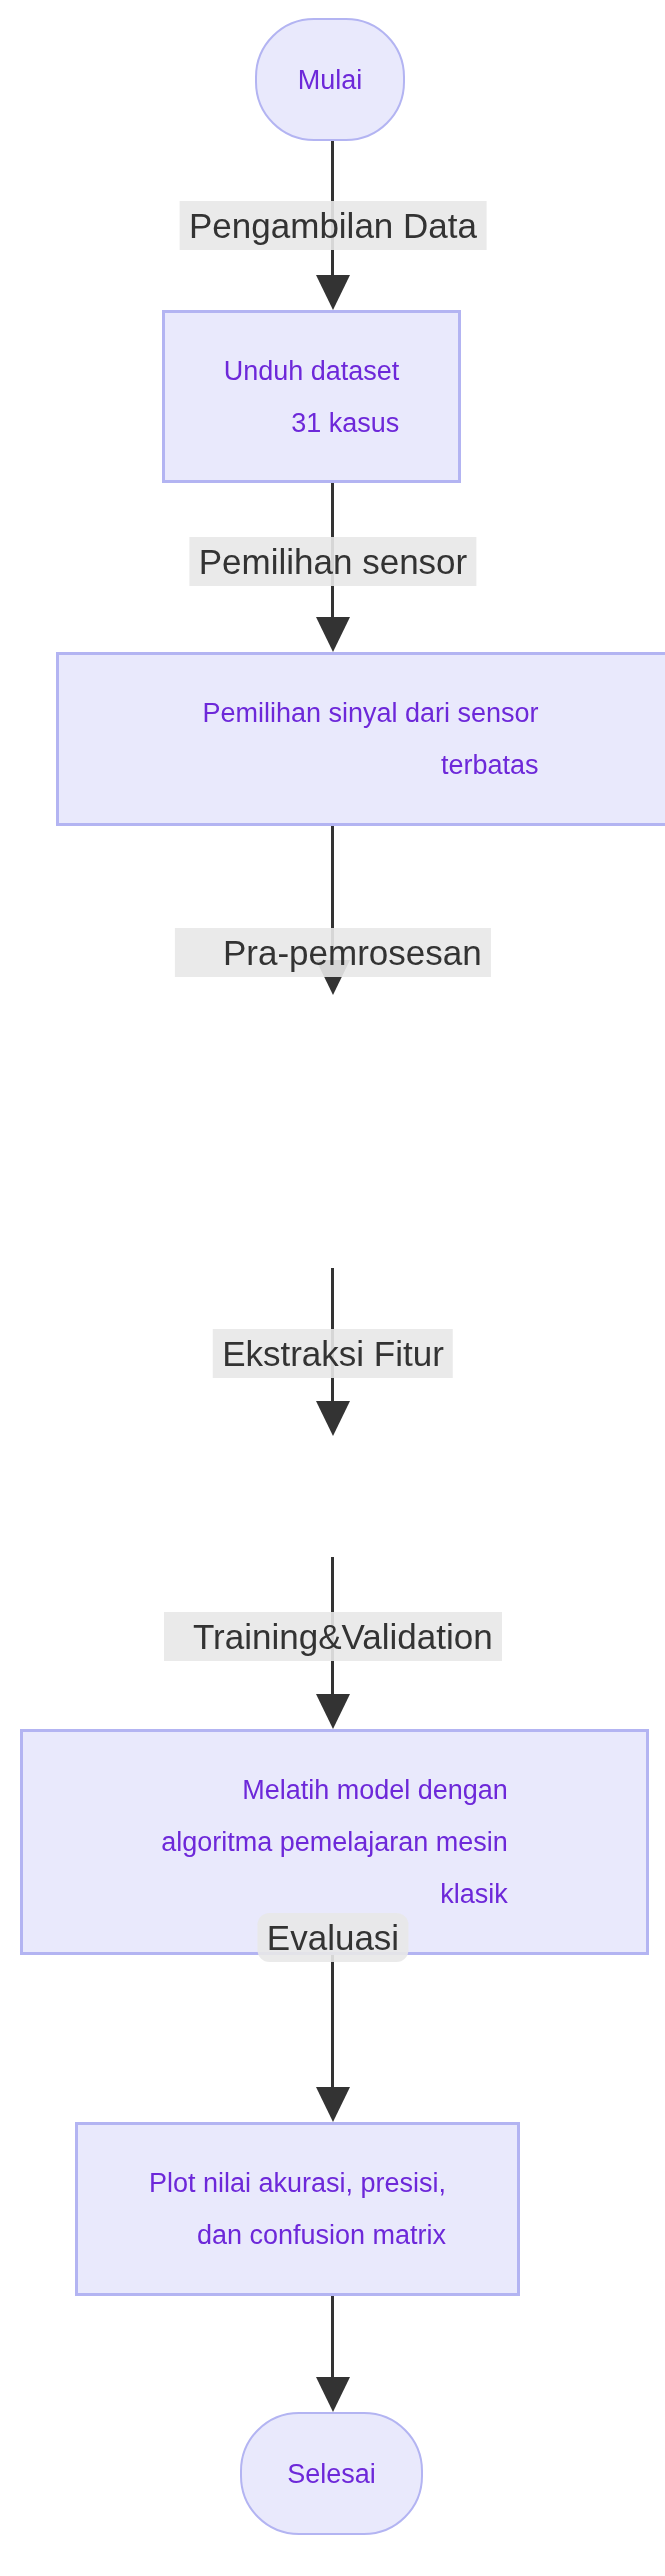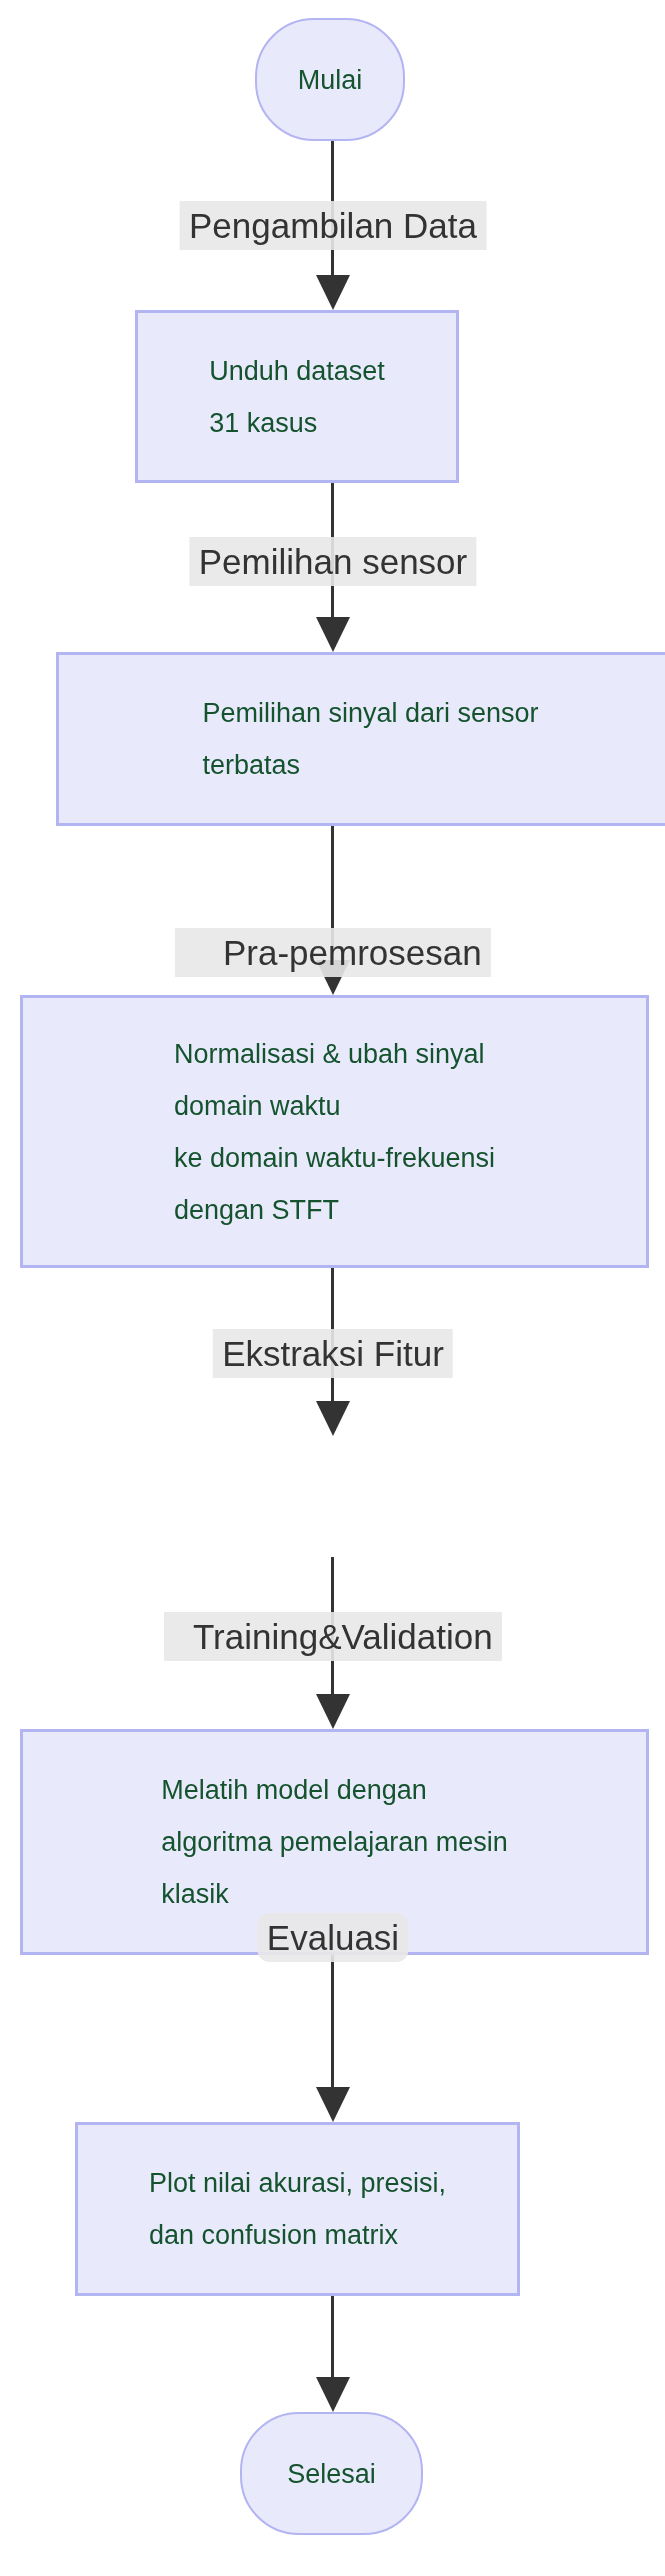--- a/index.html
+++ b/index.html
@@ -17,25 +17,25 @@
     overflow: hidden;
   }
   .node {
     position: absolute;
     box-sizing: border-box;
     background: #e9e9fc;
     border: 3.4px solid #b3b4f2;
     display: flex;
     align-items: center;
     justify-content: center;
-    text-align: left;
+    text-align: right;
     font-size: 27px;
     line-height: 52px;
     white-space: pre-line;
-    color: #14532d;
+    color: #6d28d9;
   }
   .stadium {
     border-radius: 59px;
     border-width: 2.7px;
   }
   .edge-line {
     position: absolute;
     left: 331px;
     width: 2.7px;
     background: #333333;
@@ -56,21 +56,21 @@
     background: rgba(232,232,232,0.9);
     padding: 8px 9.4px;
     font-size: 35px;
     line-height: 33px;
     white-space: nowrap;
     color: #333333;
     z-index: 2;
   }
   
   #node-start  { left: 255px; top: 18px;   width: 150px; height: 123px; }
-  #node-unduh  { left: 135px; top: 310px;  width: 324px; height: 173px; }
+  #node-unduh  { left: 162px; top: 310px;  width: 299px; height: 173px; }
   #node-pilih  { left: 20px;  top: 652px;  width: 629px; height: 174px; margin-left: 36px; }
   #node-norm   { left: 20px;  top: 995px; width: 629px; height: 273px; }
   #node-hasil  { left: 64px;  top: 1436px; width: 542px; height: 121px; }
   #node-latih  { left: 20px;  top: 1729px; width: 629px; height: 226px; }
   #node-plot   { left: 75px; top: 2122px; width: 445px; height: 174px; }
   #node-end    { left: 240px; top: 2412px; width: 183px; height: 123px; }
   
   #line-1 { top: 141px;  height: 138px; }  #head-1 { top: 275px;  }
   #line-2 { top: 483px;  height: 137px; }  #head-2 { top: 617px;  }
   #line-3 { top: 825px; height: 138px; }  #head-3 { top: 960px; }
@@ -117,24 +117,20 @@
   <div class="edge-label" id="elabel-3">Pra-pemrosesan</div>
   <div class="edge-label" id="elabel-4">Ekstraksi Fitur</div>
   <div class="edge-label" id="elabel-5">Training&amp;Validation</div>
   <div class="edge-label" id="elabel-6">Evaluasi</div>
 
   <div class="node stadium" id="node-start">Mulai</div>
   <div class="node" id="node-unduh">Unduh dataset
 31 kasus</div>
   <div class="node" id="node-pilih">Pemilihan sinyal dari sensor
 terbatas</div>
-  <div class="node" id="node-norm">Normalisasi &amp; ubah sinyal
-domain waktu
-ke domain waktu-frekuensi
-dengan STFT</div>
   <div class="node" id="node-latih">Melatih model dengan
 algoritma pemelajaran mesin
 klasik</div>
   <div class="node" id="node-plot">Plot nilai akurasi, presisi,
 dan confusion matrix</div>
   <div class="node stadium" id="node-end">Selesai</div>
 
 </div>
 
 

